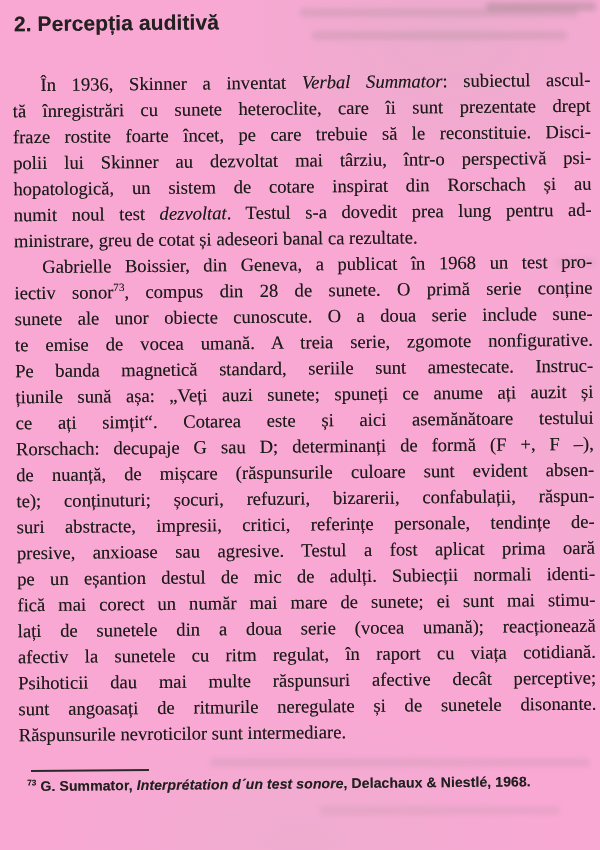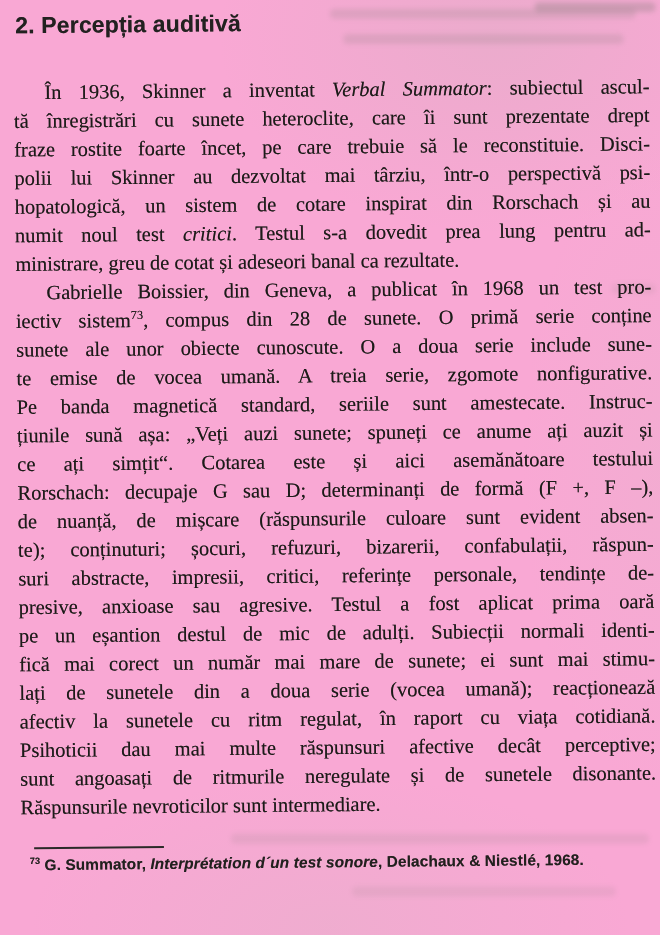--- a/index.html
+++ b/index.html
@@ -132,26 +132,26 @@
   <div class="sheet">
     <h1 class="heading">2. Percepția auditivă</h1>
 
     <div id="body-text" class="body-text">
         <div class="para">
           <div class="line first"><span>În 1936, Skinner a inventat </span><span class="it">Verbal Summator</span><span>: subiectul ascul-</span></div>
           <div class="line"><span>tă înregistrări cu sunete heteroclite, care îi sunt prezentate drept</span></div>
           <div class="line"><span>fraze rostite foarte încet, pe care trebuie să le reconstituie. Disci-</span></div>
           <div class="line"><span>polii lui Skinner au dezvoltat mai târziu, într-o perspectivă psi-</span></div>
           <div class="line"><span>hopatologică, un sistem de cotare inspirat din Rorschach și au</span></div>
-          <div class="line"><span>numit noul test </span><span class="it">critici</span><span>. Testul s-a dovedit prea lung pentru ad-</span></div>
+          <div class="line"><span>numit noul test </span><span class="it">dezvoltat</span><span>. Testul s-a dovedit prea lung pentru ad-</span></div>
           <div class="line last"><span>ministrare, greu de cotat și adeseori banal ca rezultate.</span></div>
         </div>
         <div class="para">
           <div class="line first"><span>Gabrielle Boissier, din Geneva, a publicat în 1968 un test pro-</span></div>
-          <div class="line"><span>iectiv sistem</span><sup>73</sup><span>, compus din 28 de sunete. O primă serie conține</span></div>
+          <div class="line"><span>iectiv sonor</span><sup>73</sup><span>, compus din 28 de sunete. O primă serie conține</span></div>
           <div class="line"><span>sunete ale unor obiecte cunoscute. O a doua serie include sune-</span></div>
           <div class="line"><span>te emise de vocea umană. A treia serie, zgomote nonfigurative.</span></div>
           <div class="line"><span>Pe banda magnetică standard, seriile sunt amestecate. Instruc-</span></div>
           <div class="line"><span>țiunile sună așa: „Veți auzi sunete; spuneți ce anume ați auzit și</span></div>
           <div class="line"><span>ce ați simțit“. Cotarea este și aici asemănătoare testului</span></div>
           <div class="line"><span>Rorschach: decupaje G sau D; determinanți de formă (F +, F –),</span></div>
           <div class="line"><span>de nuanță, de mișcare (răspunsurile culoare sunt evident absen-</span></div>
           <div class="line"><span>te); conținuturi; șocuri, refuzuri, bizarerii, confabulații, răspun-</span></div>
           <div class="line"><span>suri abstracte, impresii, critici, referințe personale, tendințe de-</span></div>
           <div class="line"><span>presive, anxioase sau agresive. Testul a fost aplicat prima oară</span></div>

